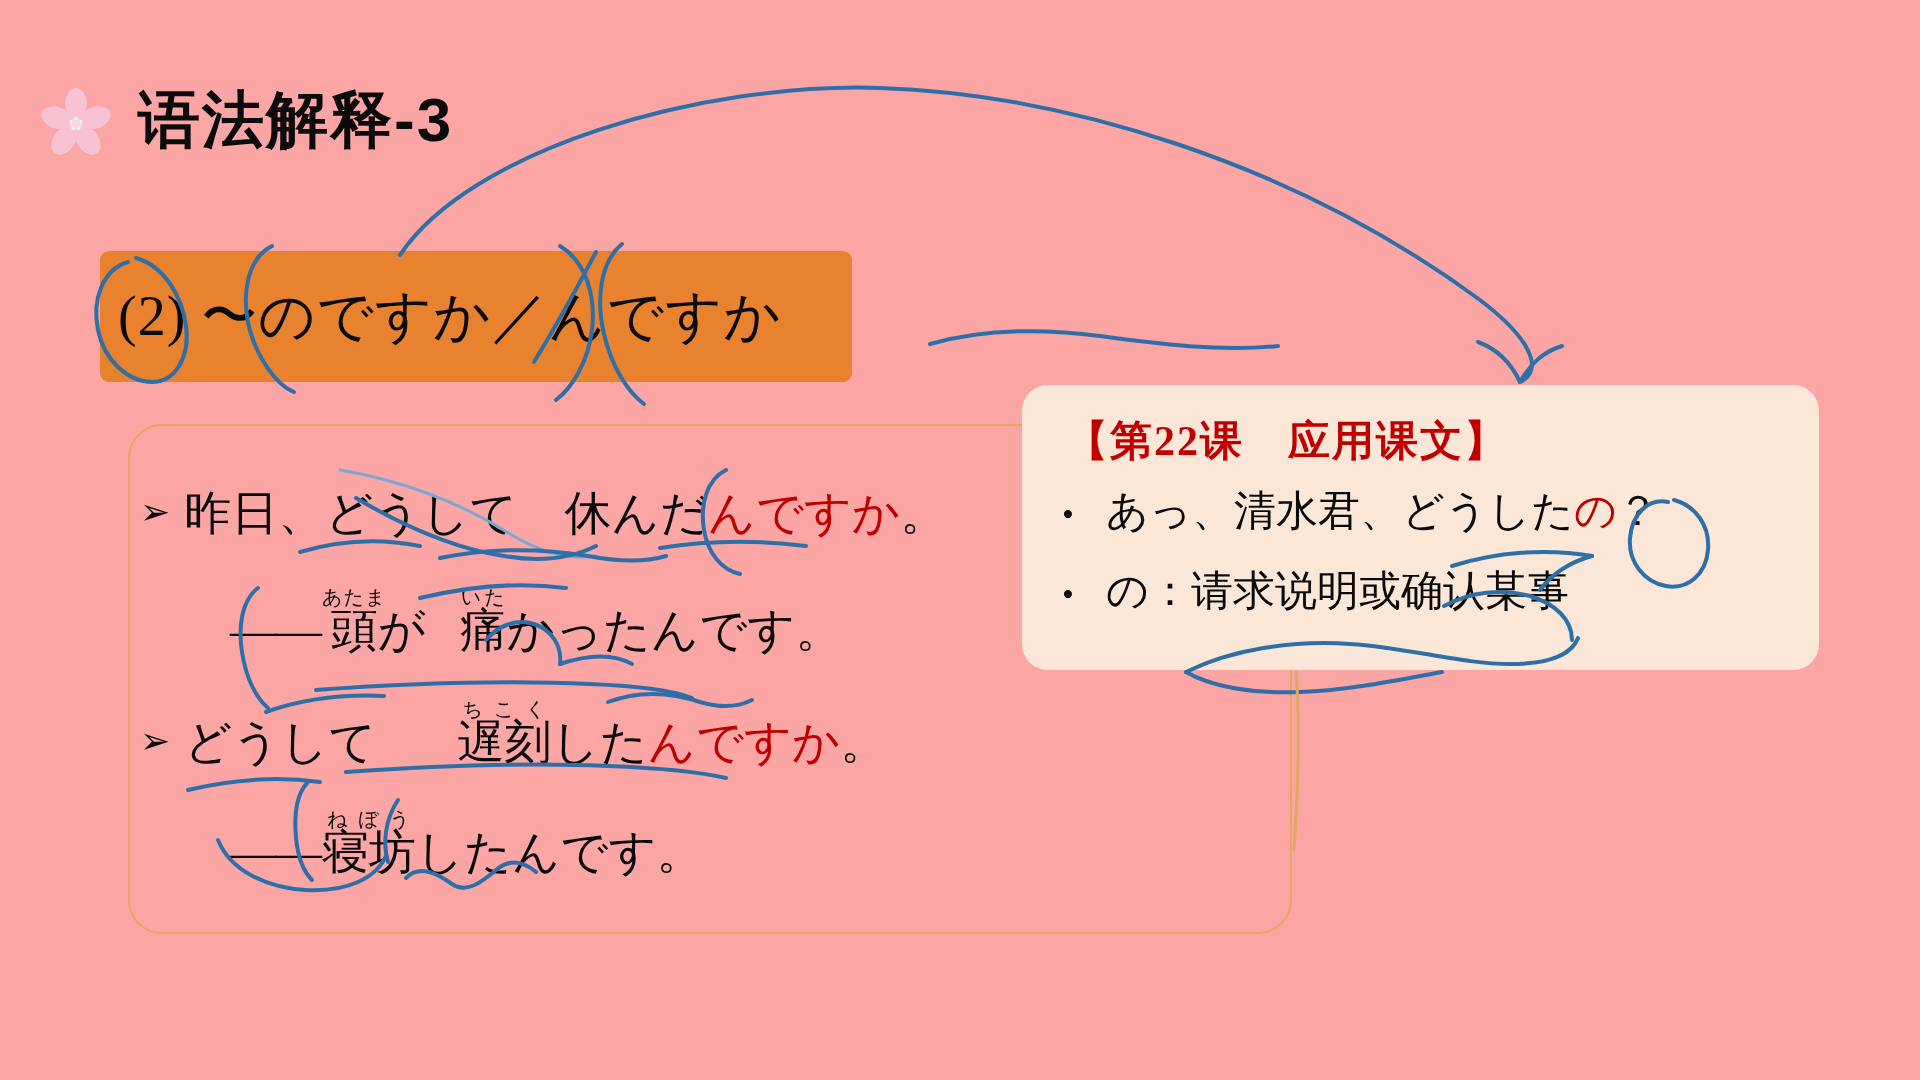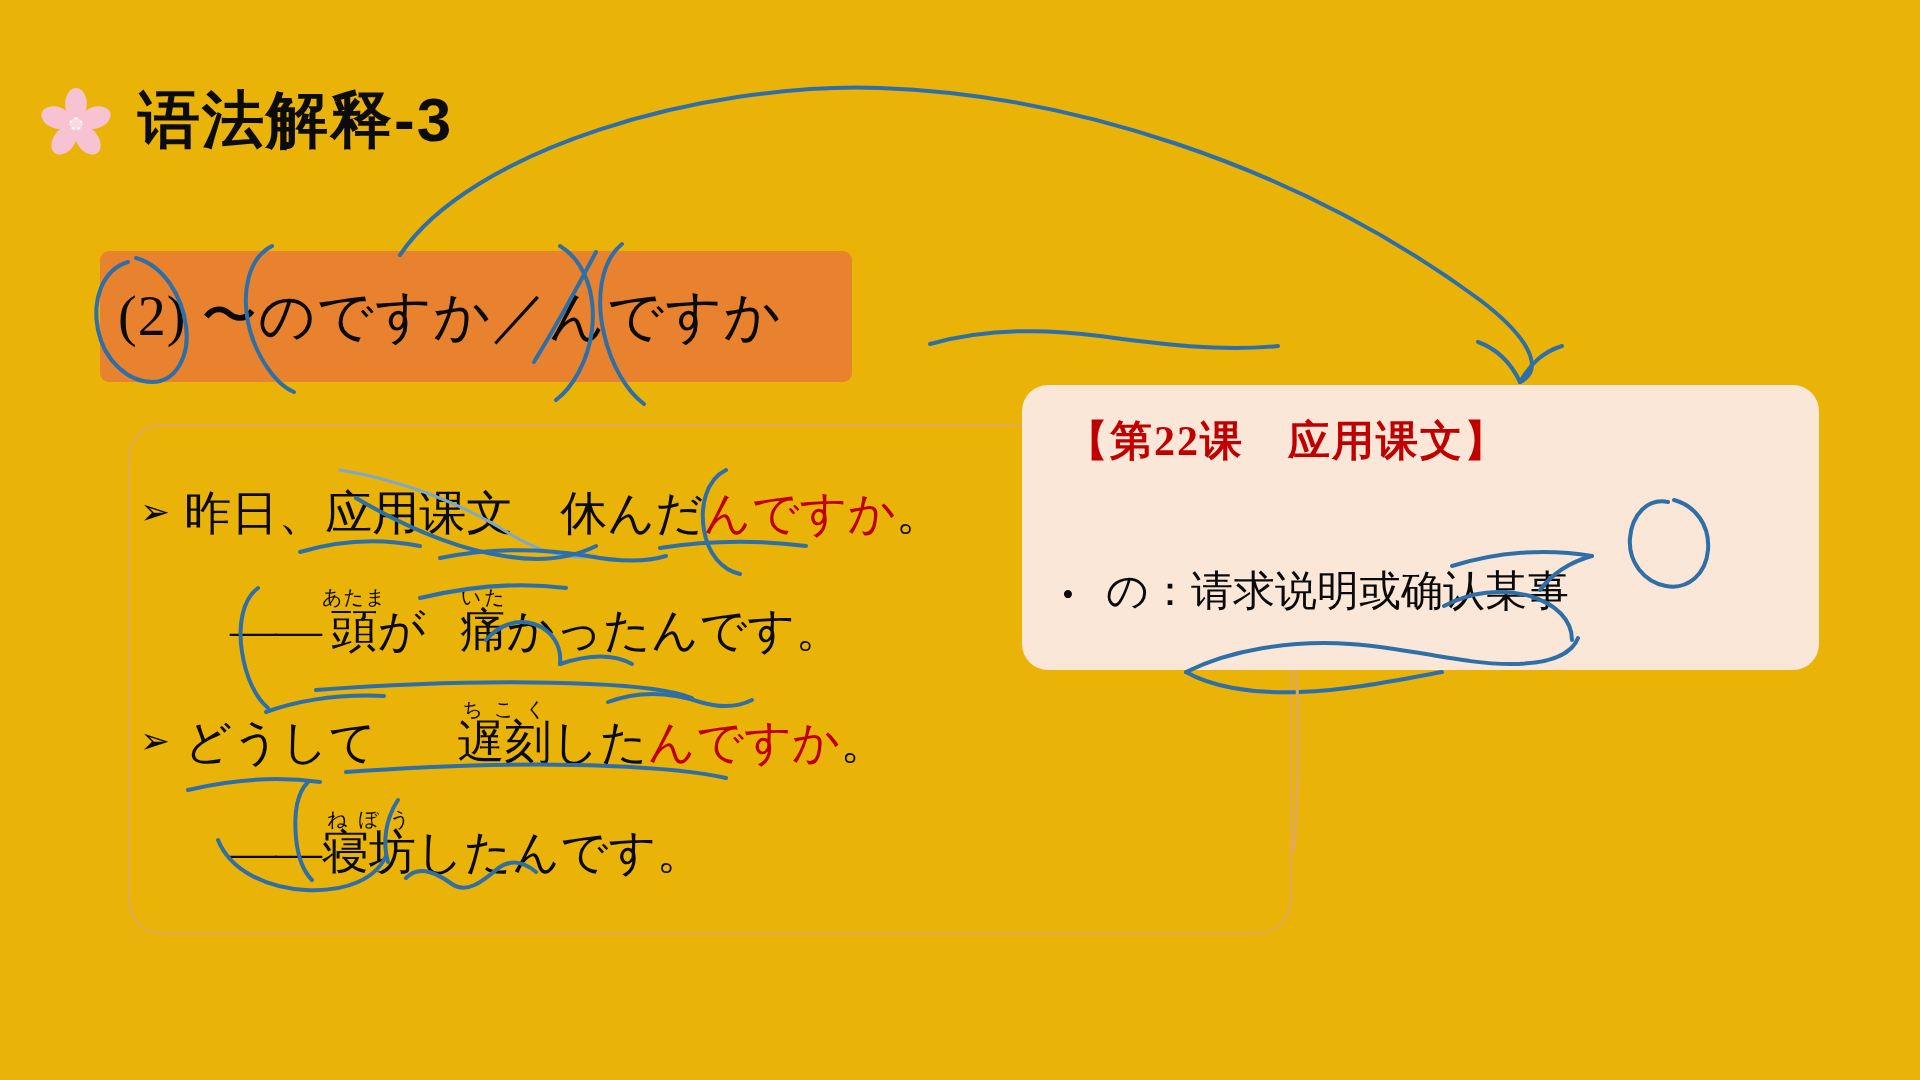--- a/index.html
+++ b/index.html
@@ -14,21 +14,21 @@
     overflow: hidden;
     font-family: "Liberation Serif", "DejaVu Serif", serif;
     color: #101010;
   }
 
   #slide {
     position: absolute;
     inset: 0;
     width: 1920px;
     height: 1080px;
-    background: #eab308;
+    background: #fca5a5;
   }
 
   
   #title-row {
     position: absolute;
     left: 40px;
     top: 78px;
     display: flex;
     align-items: center;
     gap: 26px;
@@ -212,38 +212,41 @@
   </div>
 
   <div id="orange-banner">
     <span id="banner-text">(2) 〜のですか／んですか</span>
   </div>
 
 
   <div id="example-box"></div>
 
   <div class="example-line q-line" style="top: 490px;">
-    <span class="marker">➢</span><span>昨日、应用课文　休んだ</span><span class="red">んですか</span><span>。</span>
+    <span class="marker">➢</span><span>昨日、どうして　休んだ</span><span class="red">んですか</span><span>。</span>
   </div>
 
   <div class="example-line a-line" style="top: 588px;">
     <span class="dash">——</span><ruby><span>頭</span><rt>あたま</rt></ruby><span>が</span><span class="gap"></span><ruby><span>痛</span><rt>いた</rt></ruby><span>かったんです。</span>
   </div>
 
   <div class="example-line q-line" style="top: 700px;">
     <span class="marker">➢</span><span>どうして　</span><span class="gap"></span><ruby><span>遅刻</span><rt>ちこく</rt></ruby><span>した</span><span class="red">んですか</span><span>。</span>
   </div>
 
   <div class="example-line a-line" style="top: 810px;">
     <span class="dash">——</span><ruby><span>寝坊</span><rt>ねぼう</rt></ruby><span>したんです。</span>
   </div>
 
   <div id="peach-panel">
     <div id="panel-heading">【第22课　应用课文】</div>
 
+    <div class="panel-line" style="top: 98px;">
+      <span class="panel-bullet">•</span><span>あっ、清水君、どうした</span><span class="red">の</span><span>？</span>
+    </div>
 
     <div class="panel-line" style="top: 178px;">
       <span class="panel-bullet">•</span><span>の：请求说明或确认某事</span>
     </div>
   </div>
 
   <svg id="ink-overlay" viewBox="0 0 1920 1080">
 
     <path class="ink ink-med" d="M400,255 C470,150 700,82 880,88 C1060,94 1290,160 1480,300 C1530,338 1545,370 1520,382"></path>
     <path class="ink ink-med" d="M1520,382 C1512,365 1500,350 1478,342"></path>

